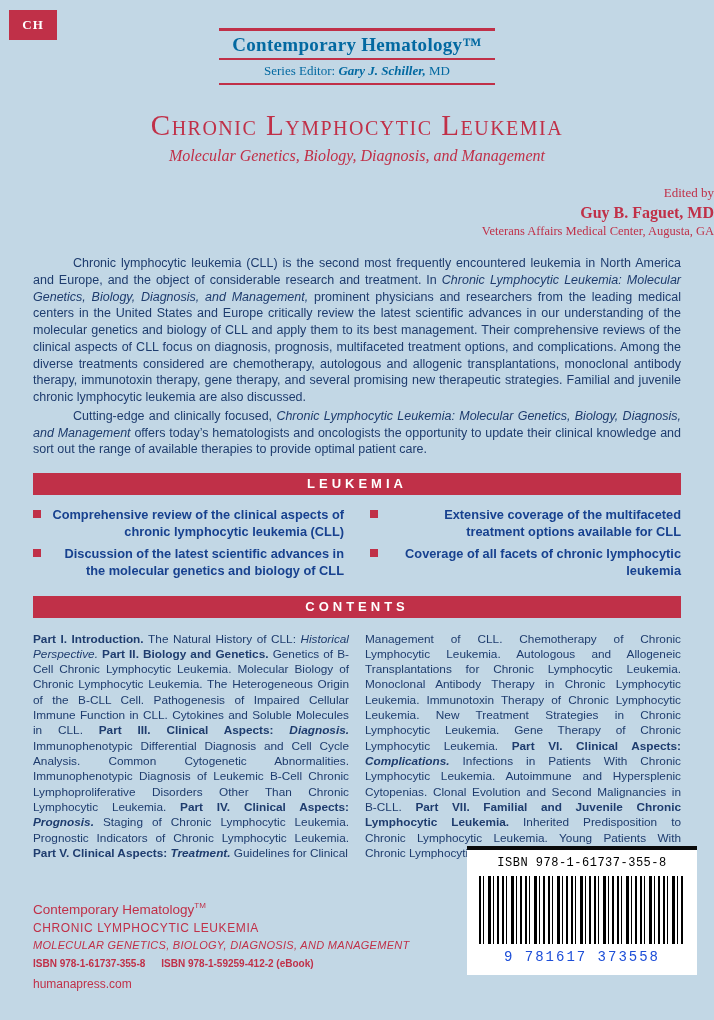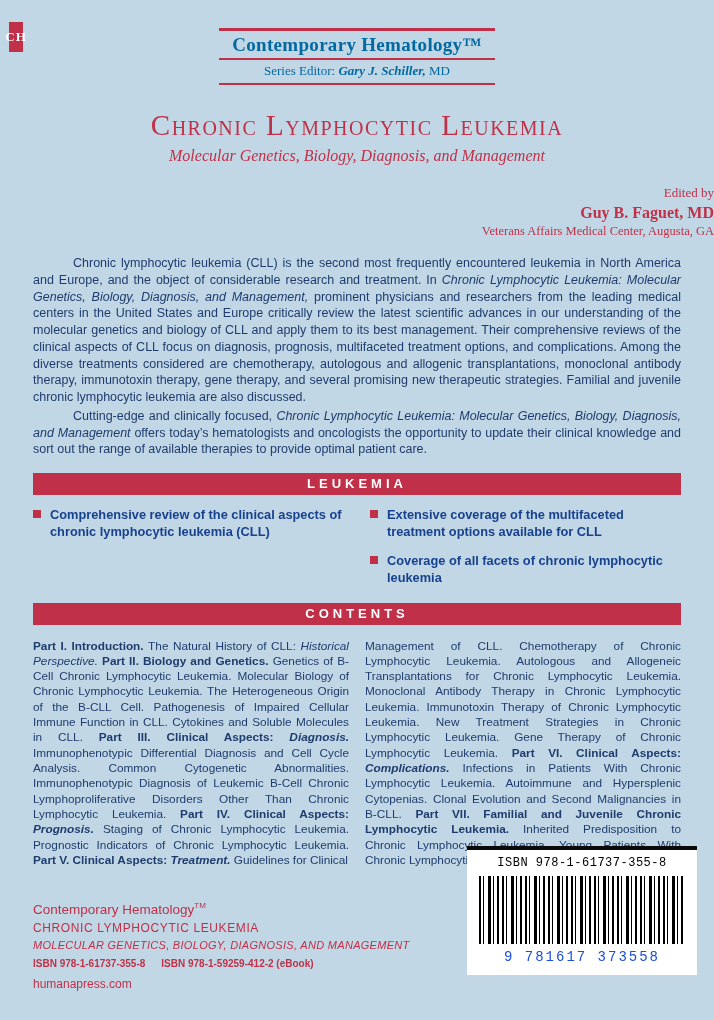--- a/index.html
+++ b/index.html
@@ -12,22 +12,22 @@
     height: 1020px;
     margin: 0 auto;
     background: #c2d7e5;
     font-family: "Liberation Sans", sans-serif;
     overflow: hidden;
   }
 
   
   .logo {
     position: absolute;
-    top: 22px; left: 9px;
-    width: 14px; height: 30px;
+    top: 10px; left: 9px;
+    width: 48px; height: 30px;
     background: #c03048;
     color: #fff;
     display: flex; align-items: center; justify-content: center;
     font-family: "Liberation Serif", serif;
     font-weight: bold; font-size: 13px; letter-spacing: 1px;
   }
 
   
   .header {
     width: 276px;
@@ -88,21 +88,21 @@
   }
   .features-banner { margin-top: 15px; }
   .contents-banner { margin-top: 16px; }
 
   
   .features {
     margin: 12px 33px 0;
     display: flex; gap: 26px;
     color: #17418f;
   }
-  .features .col { flex: 1; display: flex; flex-direction: column; gap: 13px; }
+  .features .col { flex: 1; display: flex; flex-direction: column; gap: 6px; text-align: right; }
   .feature { display: flex; gap: 9px; font-weight: bold; font-size: 12.8px; line-height: 1.3; }
   .bullet { width: 8px; height: 8px; background: #c03048; margin-top: 3px; flex: none; }
 
   
   .contents {
     margin: 14px 33px 0;
     display: flex; gap: 16px;
     color: #1e3c6e;
     font-size: 11.8px;
     line-height: 1.3;
@@ -188,20 +188,24 @@
   </div>
 
   <div class="banner features-banner">LEUKEMIA</div>
 
   <div class="features">
     <div class="col">
       <div class="feature">
         <span class="bullet"></span>
         <span class="ftext">Comprehensive review of the clinical aspects of chronic lymphocytic leukemia (CLL)</span>
       </div>
+      <div class="feature">
+        <span class="bullet"></span>
+        <span class="ftext">Discussion of the latest scientific advances in the molecular genetics and biology of CLL</span>
+      </div>
     </div>
     <div class="col">
       <div class="feature">
         <span class="bullet"></span>
         <span class="ftext">Extensive coverage of the multifaceted treatment options available for CLL</span>
       </div>
       <div class="feature">
         <span class="bullet"></span>
         <span class="ftext">Coverage of all facets of chronic lymphocytic leukemia</span>
       </div>

